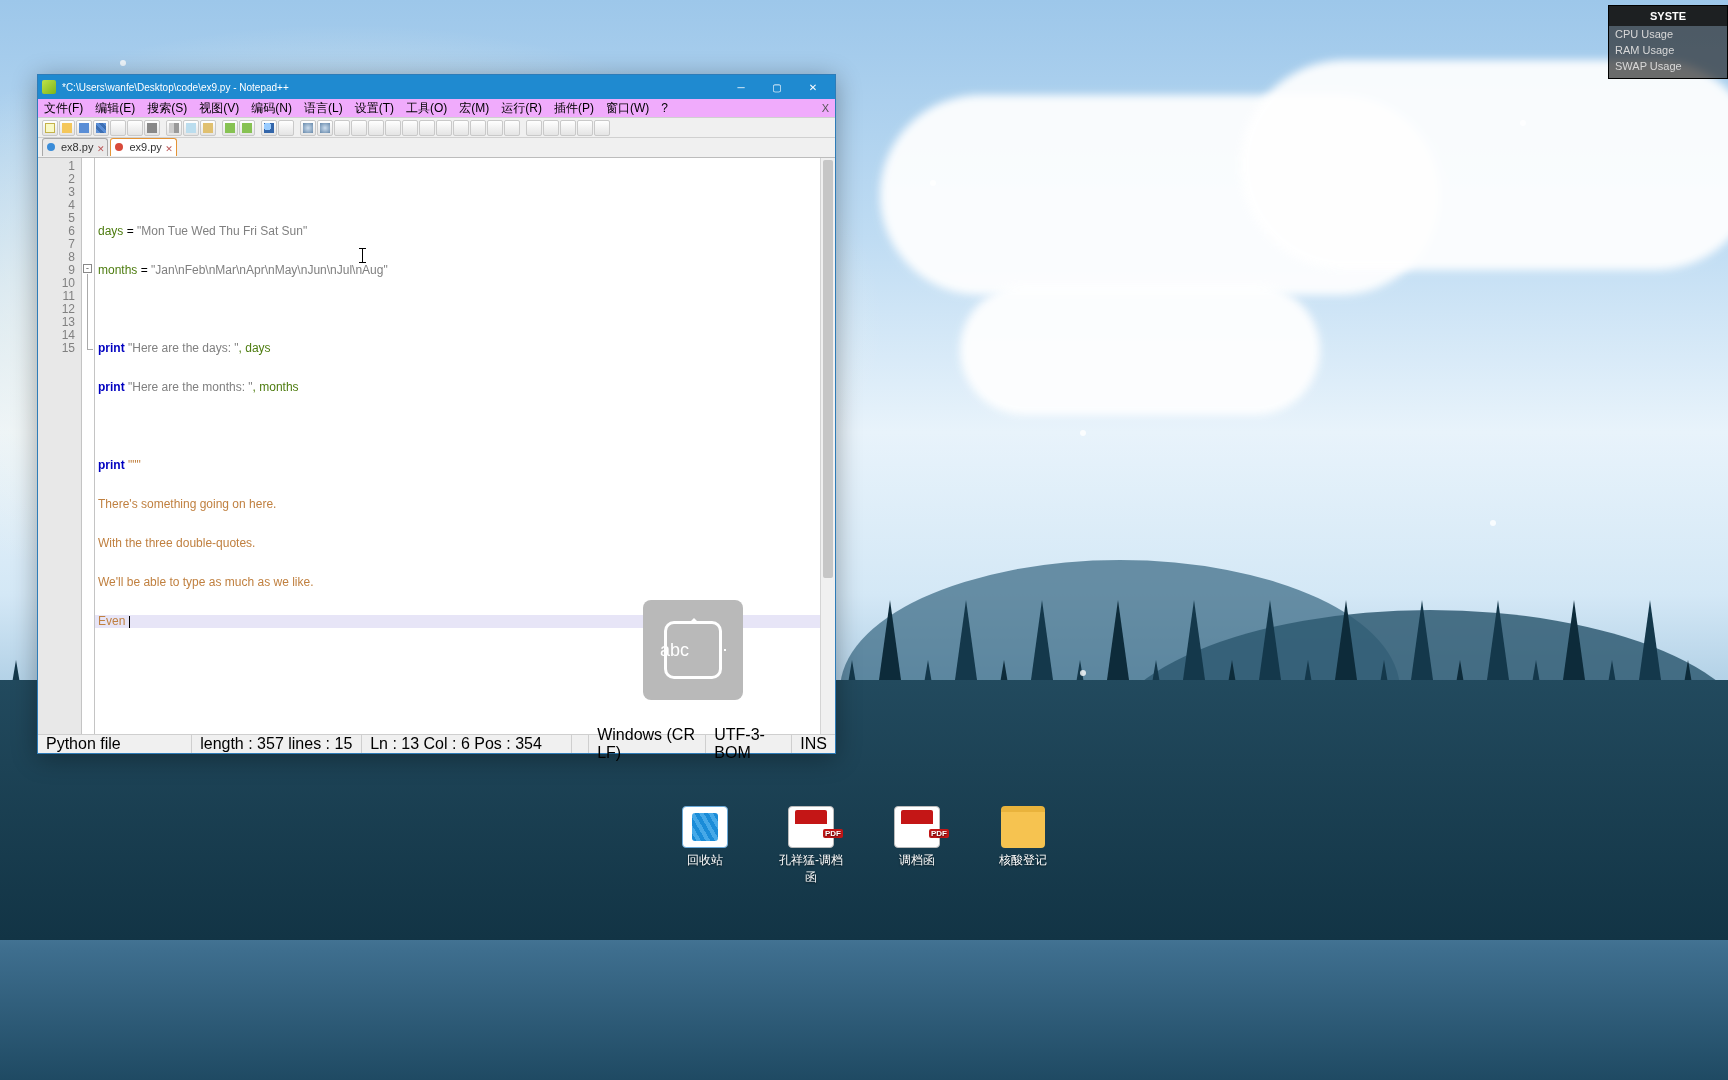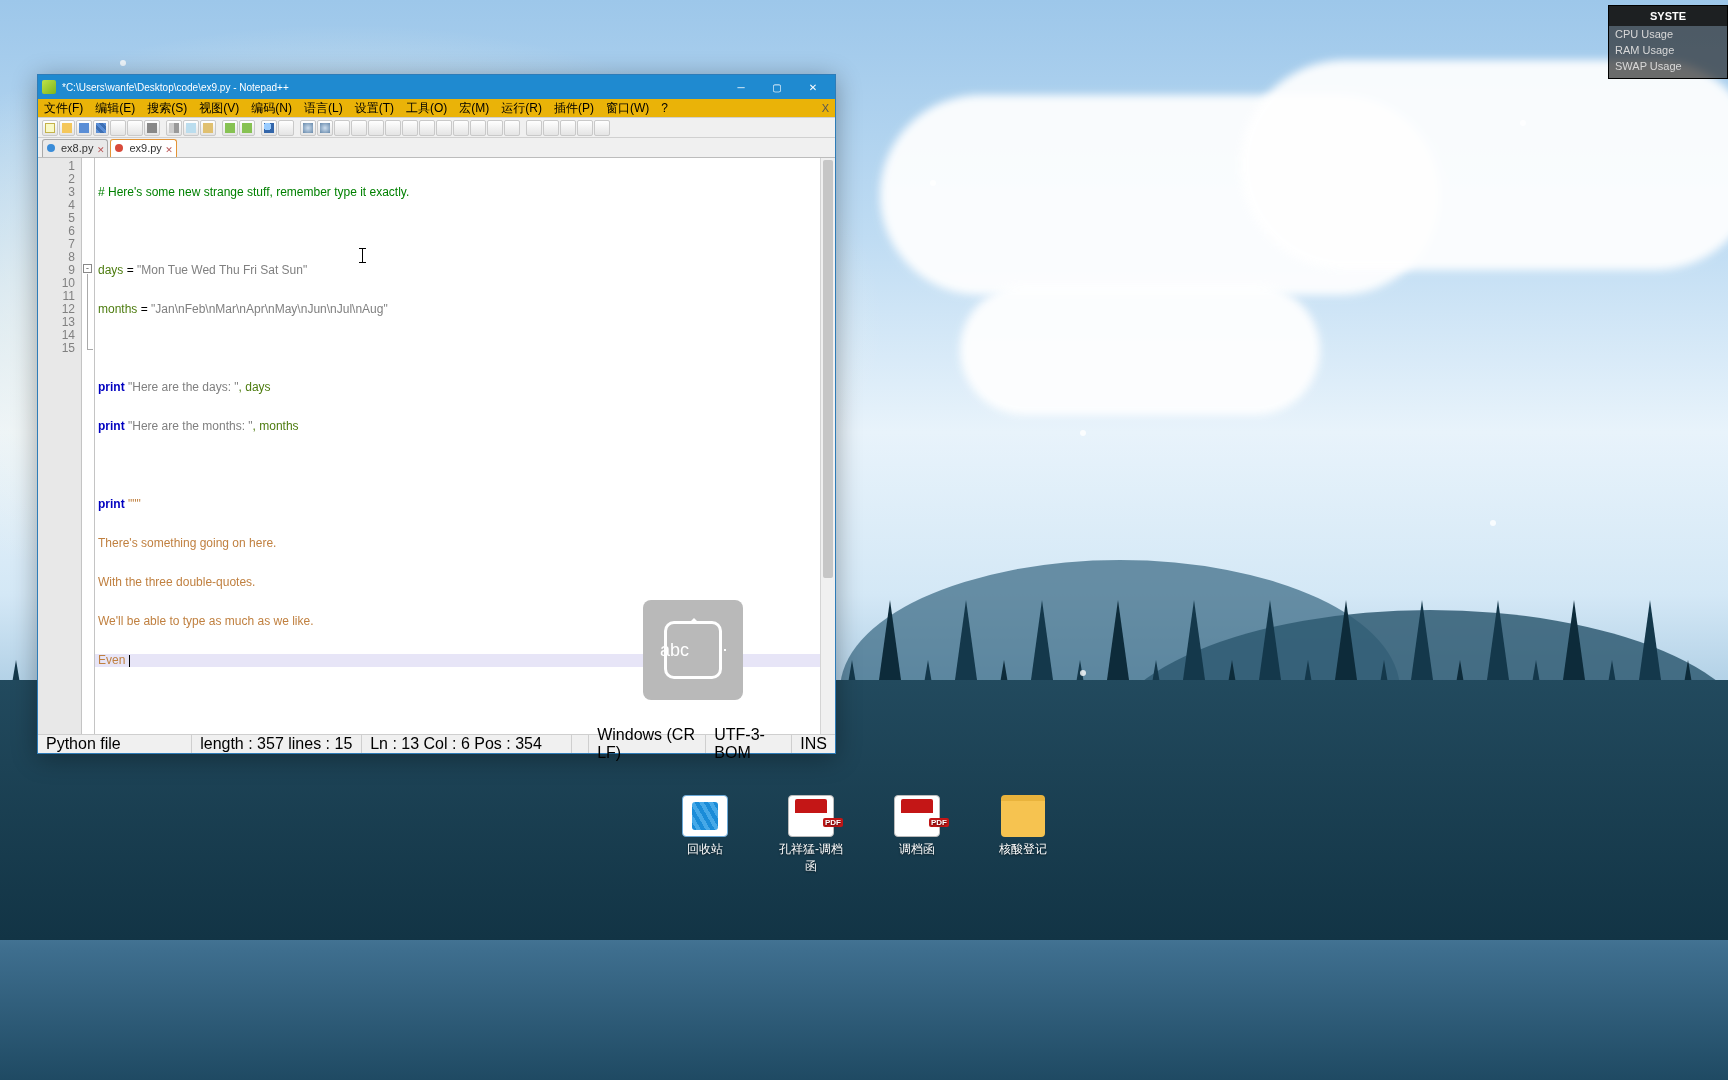--- a/index.html
+++ b/index.html
@@ -26,55 +26,55 @@
 .snowdot{position:absolute;width:6px;height:6px;border-radius:50%;background:#fff;opacity:.8;}
 
 
 .sysmon{position:absolute;top:5px;right:0;width:120px;background:#222a;color:#d8d8d8;font-size:11px;line-height:16px;padding-bottom:4px;border:1px solid #000;}
 .sysmon .hd{background:#111c;color:#fff;font-weight:700;text-align:center;padding:2px 0;}
 .sysmon .row{padding:0 6px;}
 
 
 .deskicons{position:absolute;left:0;right:0;top:795px;display:flex;justify-content:center;gap:34px;}
 .deskicon{width:72px;text-align:center;color:#fff;font-size:12px;text-shadow:0 1px 2px #000a;}
-.deskicon .ic{width:38px;height:42px;margin:0 auto 4px;border-radius:4px;display:flex;align-items:center;justify-content:center;font-size:11px;position:relative;padding-left:44px;}
+.deskicon .ic{width:38px;height:42px;margin:11px auto 4px;border-radius:4px;display:flex;align-items:center;justify-content:center;font-size:11px;position:relative;padding-left:44px;}
 .ic-bin{background:#fff;border:1px solid #6aa9d8;}
 .ic-bin::before{content:"";position:absolute;inset:6px 9px 6px 9px;background:repeating-linear-gradient(60deg,#1a8cd8 0 4px,#46a9e8 4px 8px);border-radius:3px;}
 .ic-pdf{background:#fff;border:1px solid #bbb;color:#b50b0b;font-weight:700;}
 .ic-pdf::before{content:"";position:absolute;top:3px;left:6px;right:6px;height:14px;background:#c41616;border-radius:2px 2px 0 0;}
 .ic-pdf span{position:relative;top:6px;font-size:8px;background:#c41616;color:#fff;padding:0 2px;border-radius:2px;}
 .ic-folder{background:#f6c350;border-radius:2px 4px 4px 4px;border-top:6px solid #e9b33c;width:42px;height:32px;margin-top:6px;}
 
 
 .npp{position:absolute;left:37px;top:74px;width:799px;height:680px;background:#fff;border:1px solid #2e7cb8;box-shadow:0 4px 24px #0005;}
 .npp-title{height:24px;background:#1f8ad0;color:#fff;display:flex;align-items:center;padding:0 4px;font-size:10px;}
 .npp-title .ico{width:14px;height:14px;margin-right:6px;background:linear-gradient(135deg,#bfe24a,#7eb519);border-radius:2px;}
 .npp-title .spacer{flex:1;}
 .npp-title .wbtn{width:36px;height:24px;display:flex;align-items:center;justify-content:center;color:#fff;}
-.npp-menubar{height:19px;background:#eab308;border-bottom:1px solid #d0d0d0;display:flex;font-size:12px;align-items:center;position:relative;}
+.npp-menubar{height:19px;background:#f0abfc;border-bottom:1px solid #d0d0d0;display:flex;font-size:12px;align-items:center;position:relative;}
 .npp-menubar .mi{padding:0 6px;line-height:19px;color:#000;}
 .npp-menubar .panel-x{position:absolute;right:6px;font-size:11px;color:#555;line-height:19px;}
 .npp-toolbar{height:20px;background:#f0f0f0;border-bottom:1px solid #d0d0d0;display:flex;align-items:center;padding:0 4px;gap:1px;}
 .tb{width:16px;height:16px;border:1px solid #c9c9c9;background:linear-gradient(#fff,#e4e4e4);border-radius:2px;position:relative;}
 .tb-sep{width:4px;}
 .tb::after{content:"";position:absolute;inset:2px;}
 .tb.new::after{background:#f9f9c6;border:1px solid #c4b24a;}
 .tb.open::after{background:#f4c75b;}
 .tb.save::after{background:#5a8ed6;}
 .tb.saveall::after{background:repeating-linear-gradient(45deg,#5a8ed6 0 3px,#3d6fb3 3px 6px);}
 .tb.print::after{background:#888;}
 .tb.cut::after{background:conic-gradient(#999 0 50%,#ccc 0);}
 .tb.copy::after{background:#bde;}
 .tb.paste::after{background:#e0c070;}
 .tb.undo::after{background:#87c253;}
 .tb.redo::after{background:#87c253;}
 .tb.find::after{background:radial-gradient(circle at 35% 35%,#9cf 40%,#36a 42%);}
 .tb.zoom::after{background:radial-gradient(circle,#cde,#68a);}
 
-.npp-tabs{height:20px;background:#f0f0f0;display:flex;align-items:center;padding-left:4px;gap:2px;border-bottom:1px solid #bcbcbc;}
+.npp-tabs{height:20px;background:#f0f0f0;display:flex;align-items:flex-start;padding-left:4px;gap:2px;border-bottom:1px solid #bcbcbc;}
 .npp-tab{height:18px;border:1px solid #a9a9a9;border-bottom:none;background:#e9e9e9;font-size:11px;padding:0 14px 0 18px;position:relative;line-height:17px;border-radius:3px 3px 0 0;color:#333;}
 .npp-tab .dot{position:absolute;left:4px;top:4px;width:8px;height:8px;border-radius:50%;background:#3a8cd8;}
 .npp-tab .dot.red{background:#d84a3a;}
 .npp-tab.active{background:#fff;border-color:#e49436;}
 .npp-tab .tx{position:absolute;right:3px;top:2px;font-size:9px;color:#b55;}
 
 .npp-editor{position:absolute;top:83px;left:0;right:0;bottom:19px;display:flex;background:#fff;}
 .gutter{width:44px;background:#e8e8e8;border-right:1px solid #c4c4c4;text-align:right;color:#808080;font:12px/13px Consolas,monospace;padding:2px 6px 0 0;}
 .foldcol{width:13px;border-right:1px solid #c4c4c4;position:relative;}
 .fold-minus{position:absolute;left:1px;width:9px;height:9px;border:1px solid #888;background:#fff;color:#555;font:9px/7px monospace;text-align:center;}
@@ -238,21 +238,20 @@
           <div>13</div>
           <div>14</div>
           <div>15</div>
       </div>
       <div class="foldcol">
         <div class="fold-minus" style="top:106px">-</div>
         <div class="fold-line" style="top:116px;height:76px"></div>
         <div class="fold-end" style="top:191px"></div>
       </div>
       <div class="codecol">
-        <div class="ln"><span class="c-comment"># Here's some new strange stuff, remember type it exactly.</span></div>
         <div class="ln"></div>
         <div class="ln"><span class="c-ident">days</span><span class="c-op"> = </span><span class="c-str">"Mon Tue Wed Thu Fri Sat Sun"</span></div>
         <div class="ln"><span class="c-ident">months</span><span class="c-op"> = </span><span class="c-str">"Jan\nFeb\nMar\nApr\nMay\nJun\nJul\nAug"</span></div>
         <div class="ln"></div>
         <div class="ln"><span class="c-kw">print</span><span> </span><span class="c-str">"Here are the days: "</span><span class="c-ident">, days</span></div>
         <div class="ln"><span class="c-kw">print</span><span> </span><span class="c-str">"Here are the months: "</span><span class="c-ident">, months</span></div>
         <div class="ln"></div>
         <div class="ln"><span class="c-kw">print</span><span> </span><span class="c-docstr">"""</span></div>
         <div class="ln"><span class="c-docstr">There's something going on here.</span></div>
         <div class="ln"><span class="c-docstr">With the three double-quotes.</span></div>

